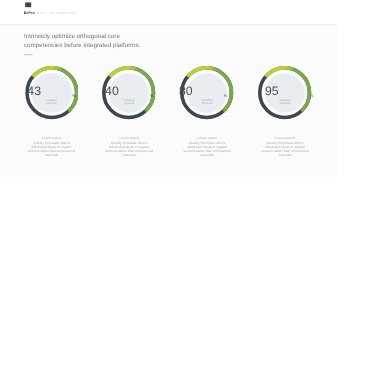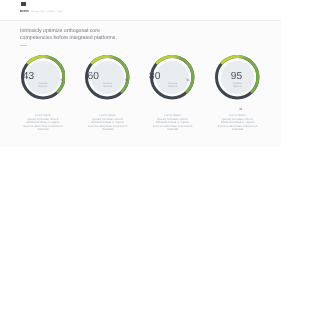--- a/index.html
+++ b/index.html
@@ -74,21 +74,21 @@
                   <stop offset="42%" stop-color="#bad036"></stop>
                   <stop offset="56%" stop-color="#7aa84c"></stop>
                   <stop offset="100%" stop-color="#7aa84c"></stop>
                 </linearGradient>
               </defs>
               <circle cx="22.2" cy="22.2" r="20.7" fill="none" stroke="#3f4650" stroke-width="3"></circle>
               <path d="M 6.343 8.894 A 20.7 20.7 0 1 1 36.051 37.583" fill="none" stroke="url(#grd1)" stroke-width="3"></path>
             </svg>
             <div class="inner" style="left:5.5px;top:5.5px;width:33.4px;height:33.4px;">
               <div class="val" style="position:absolute;left:0;right:0;top:11.6px;font-size:10.2px;justify-content:center;">
-                <span>60</span>
+                <span>40</span>
                 <span style="font-size:3.2px;line-height:1.224;">%</span>
               </div>
               <div class="sub" style="position:absolute;left:0;right:0;top:21.3px;font-size:2.5px;line-height:3px;"><span>Creative</span><br><span>Options</span></div>
             </div>
           </div>
           <div class="cap" style="font-size:2.8px;line-height:3.5px;margin-top:14.5px;width:40px;">
             <div>Lorem Ipsum</div>
             <div>Quickly formulate other's distributed ideas or organic sources rather than empowered materials</div>
           </div>
         </div>
@@ -127,21 +127,21 @@
                   <stop offset="0%" stop-color="#bad036"></stop>
                   <stop offset="42%" stop-color="#bad036"></stop>
                   <stop offset="56%" stop-color="#7aa84c"></stop>
                   <stop offset="100%" stop-color="#7aa84c"></stop>
                 </linearGradient>
               </defs>
               <circle cx="22.2" cy="22.2" r="20.7" fill="none" stroke="#3f4650" stroke-width="3"></circle>
               <path d="M 6.343 8.894 A 20.7 20.7 0 1 1 36.051 37.583" fill="none" stroke="url(#grd3)" stroke-width="3"></path>
             </svg>
             <div class="inner" style="left:5.5px;top:5.5px;width:33.4px;height:33.4px;">
-              <div class="val" style="position:absolute;left:0;right:12px;top:11.6px;font-size:10.2px;justify-content:space-between;flex-direction:column;">
+              <div class="val" style="position:absolute;left:0;right:0;top:11.6px;font-size:10.2px;justify-content:space-between;">
                 <span>95</span>
                 <span style="font-size:3.2px;line-height:1.224;">%</span>
               </div>
               <div class="sub" style="position:absolute;left:0;right:0;top:21.3px;font-size:2.5px;line-height:3px;"><span>Creative</span><br><span>Options</span></div>
             </div>
           </div>
           <div class="cap" style="font-size:2.8px;line-height:3.5px;margin-top:14.5px;width:40px;">
             <div>Lorem Ipsum</div>
             <div>Quickly formulate other's distributed ideas or organic sources rather than empowered materials</div>
           </div>

